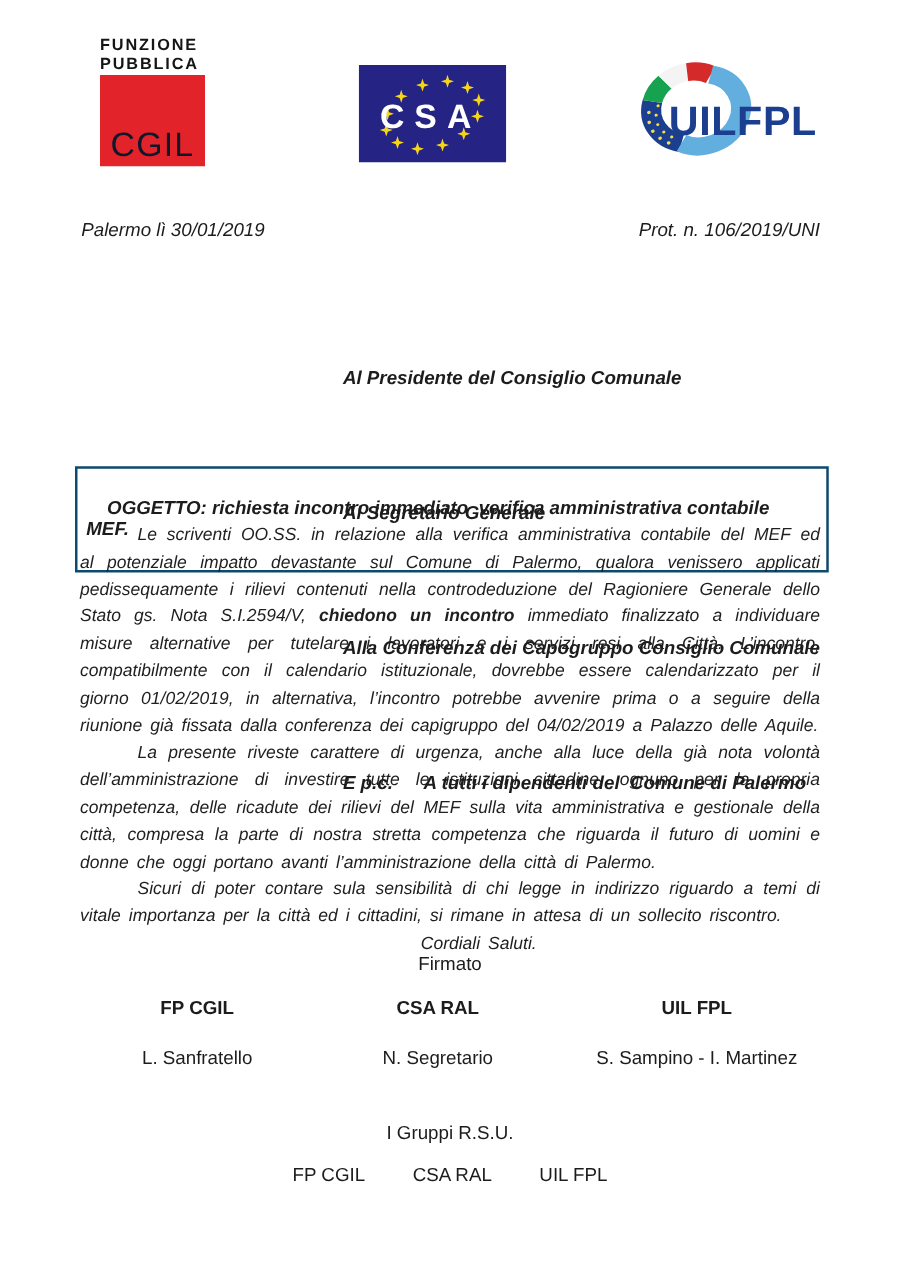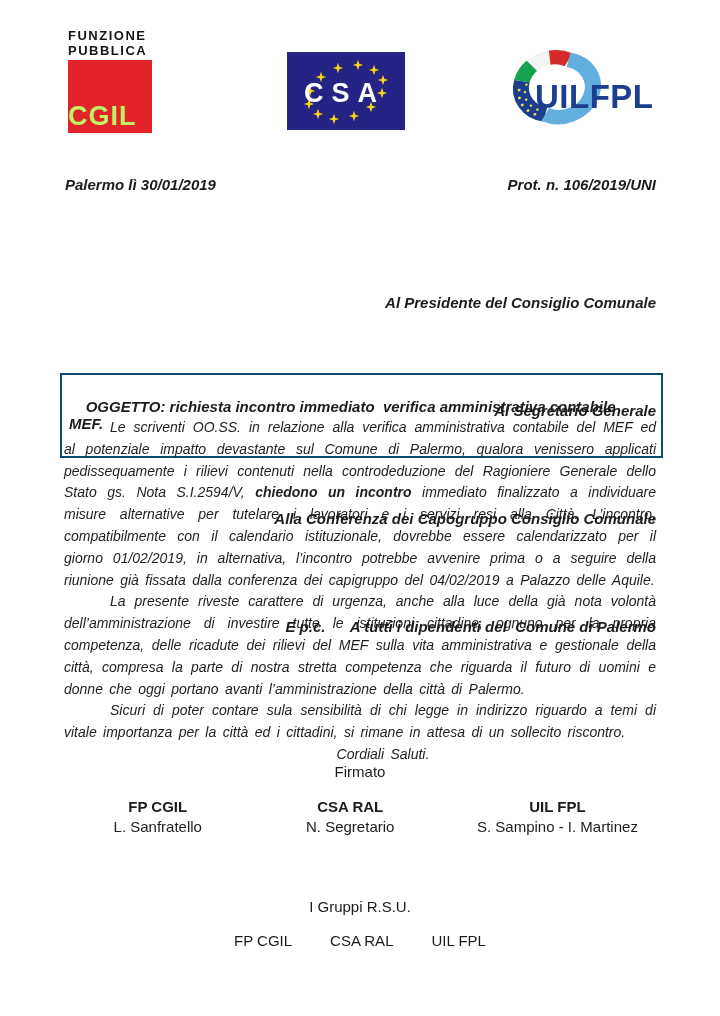--- a/index.html
+++ b/index.html
@@ -1,53 +1,53 @@
 <!DOCTYPE html>
 <html><head>
 <meta charset="utf-8">
 <style>
   html,body{margin:0;padding:0;background:#fff;}
   .page{position:relative;width:720px;height:1016px;background:#ffffff;overflow:hidden;
         font-family:"Liberation Sans",sans-serif;color:#1c1c1c;}
 
   
-  .cgil-logo{position:absolute;left:68px;top:28px;width:84px;}
+  .cgil-logo{position:absolute;left:80px;top:28px;width:84px;}
   .cgil-title{font-weight:bold;font-size:13px;line-height:15px;letter-spacing:1.5px;
               color:#151515;font-family:"Liberation Sans",sans-serif;}
   .cgil-red{position:relative;width:84px;height:73px;background:#e2232a;margin-top:2px;}
-  .cgil-acronym{position:absolute;left:0;right:0;bottom:1px;text-align:left;color:#bef264;
-                font-weight:bold;font-size:27px;letter-spacing:1px;}
+  .cgil-acronym{position:absolute;left:0;right:0;bottom:1px;text-align:center;color:#0f172a;
+                font-weight:normal;font-size:27px;letter-spacing:1px;}
   .csa-logo{position:absolute;left:287px;top:52px;width:118px;height:78px;}
   .uil-logo{position:absolute;left:497px;top:44px;width:166px;height:84px;}
 
   
   .dateline{position:absolute;left:65px;right:64px;top:176px;display:flex;
-            justify-content:space-between;font-style:italic;font-weight:bold;font-size:15px;}
-  .recipients{position:absolute;right:64px;top:213px;text-align:right;
+            justify-content:space-between;font-style:italic;font-weight:normal;font-size:15px;}
+  .recipients{position:absolute;right:64px;top:213px;text-align:left;
               font-style:italic;font-weight:bold;font-size:15px;line-height:36px;
               white-space:pre;}
   .subject-box{position:absolute;left:60px;top:373px;width:585px;border:2px solid #0c4a6e;
                padding:6px 7px 7px 7px;font-style:italic;font-weight:bold;font-size:15px;
                white-space:pre-wrap;}
 
   
   .body-text{position:absolute;left:64px;top:417px;width:592px;
              font-style:italic;font-size:14px;line-height:21.8px;
              text-align:justify;color:#1f1f1f;word-spacing:2.5px;}
   .body-text p{margin:0;text-indent:46px;}
   .body-text .closing{text-align:center;}
   .body-text b{font-weight:bold;}
 
   
   .firmato{position:absolute;left:0;right:0;top:763px;text-align:center;font-size:15px;}
   .sig-row{position:absolute;left:64px;right:54px;top:798px;display:flex;
            justify-content:space-between;}
   .sig-col{text-align:center;}
   .sig-col .org{font-weight:bold;font-size:15px;}
-  .sig-col .name{font-size:15px;margin-top:3px;}
+  .sig-col .name{font-size:15px;margin-top:23px;}
   .sig-col:nth-child(1){width:190px;}
   .sig-col:nth-child(2){width:200px;}
   .sig-col:nth-child(3){width:220px;}
 
   .rsu-title{position:absolute;left:0;right:0;top:898px;text-align:center;font-size:15px;}
   .rsu-orgs{position:absolute;left:0;right:0;top:932px;display:flex;justify-content:center;
             gap:38px;font-size:15px;}
 </style>
 </head>
 <body>

